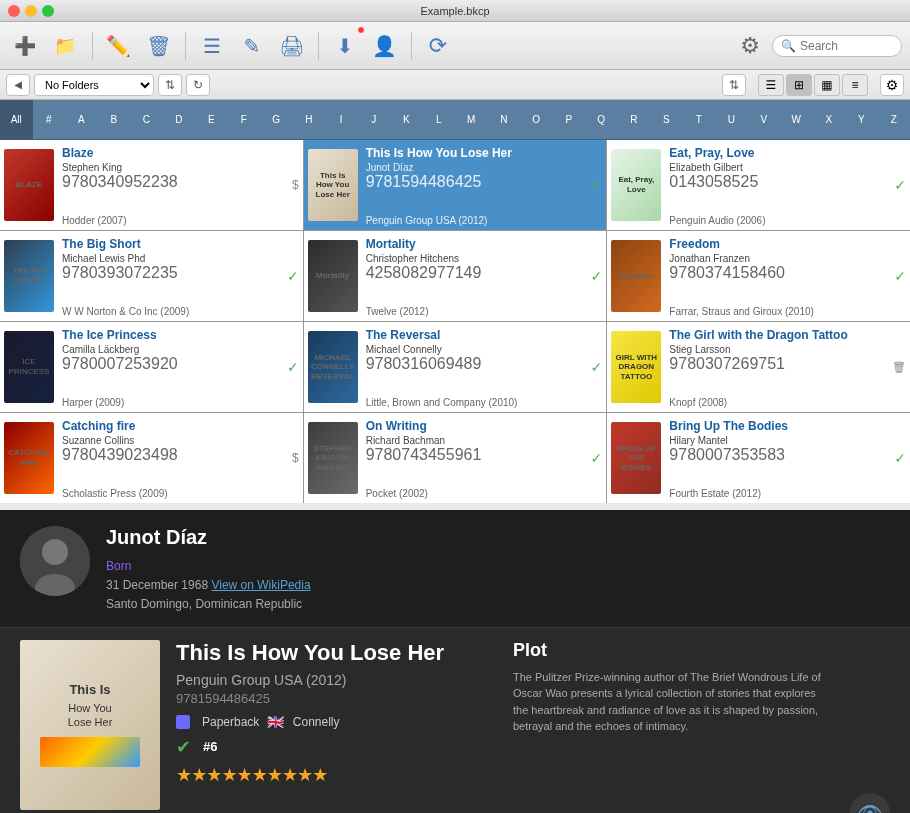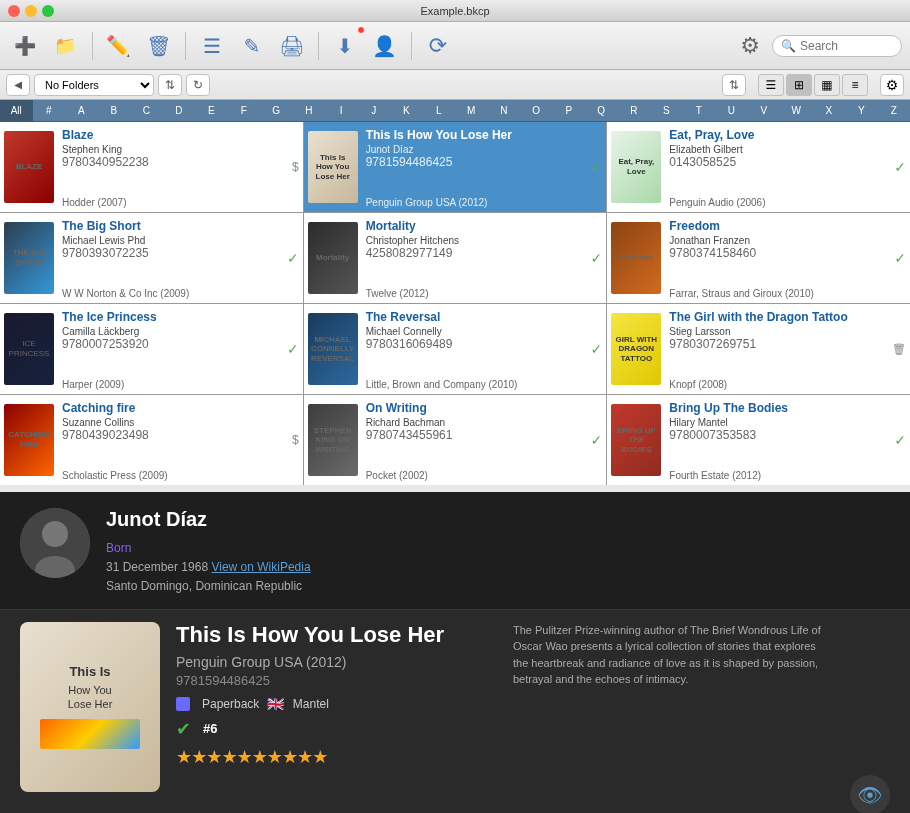--- a/index.html
+++ b/index.html
@@ -79,21 +79,21 @@
       font-size: 12px; color: #555;
     }
     .filterbar-spacer { flex: 1; }
     .view-btns { display: flex; gap: 2px; }
     .view-btn { width: 26px; height: 22px; border: 1px solid #c0c0c0; border-radius: 3px; background: #e8e8e8; cursor: pointer; display: flex; align-items: center; justify-content: center; font-size: 12px; }
     .view-btn.active { background: #c0c0c0; }
     .gear-btn { width: 24px; height: 22px; border: 1px solid #c0c0c0; border-radius: 4px; background: white; cursor: pointer; display: flex; align-items: center; justify-content: center; font-size: 14px; }
 
     
     .alpha-bar {
-      height: 22px;
+      height: 40px;
       background: #5a7fa0;
       display: flex;
       align-items: center;
       border-bottom: 1px solid #3a5f80;
     }
     .alpha-btn {
       flex: 1; height: 100%; border: none; background: transparent;
       color: white; font-size: 10px; cursor: pointer; text-align: center;
       font-weight: 500;
     }
@@ -132,21 +132,21 @@
       border-radius: 2px;
     }
     .book-info {
       flex: 1; padding: 6px 4px 4px 4px;
       display: flex; flex-direction: column; justify-content: space-between;
       min-width: 0;
     }
     .book-title { font-size: 12px; font-weight: 600; color: #1a5fa0; line-height: 1.2; }
     .book-row.selected .book-title { color: white; }
     .book-author { font-size: 10px; color: #444; margin-top: 2px; }
-    .book-isbn { font-size: 12px; color: #666; }
+    .book-isbn { font-size: 16px; color: #666; }
     .book-publisher { font-size: 10px; color: #666; margin-top: 2px; }
     .book-row.selected .book-author, .book-row.selected .book-isbn, .book-row.selected .book-publisher { color: rgba(255,255,255,0.85); }
     .book-status { display: flex; align-items: center; justify-content: flex-end; padding-right: 4px; font-size: 14px; }
     .status-check { color: #4caf50; }
     .status-dollar { color: #888; font-size: 12px; }
     .status-trash { color: #888; font-size: 11px; }
 
     
     .detail-panel {
       height: 335px;
@@ -180,21 +180,21 @@
       display: flex;
       gap: 16px;
       overflow: hidden;
     }
     .book-detail-cover {
       width: 140px; flex-shrink: 0;
       display: flex; align-items: flex-start; justify-content: center;
     }
     .detail-cover-img {
       width: 153px; height: 170px;
-      background: #555; border-radius: 8px;
+      background: #555; border-radius: 2px;
       display: flex; align-items: center; justify-content: center;
       overflow: hidden;
     }
     .book-detail-info { flex: 1; min-width: 0; }
     .detail-title { font-size: 22px; font-weight: 600; color: white; margin-bottom: 6px; }
     .detail-publisher { font-size: 14px; color: #aaa; margin-bottom: 3px; }
     .detail-isbn { font-size: 13px; color: #888; margin-bottom: 8px; }
     .detail-meta-row { display: flex; align-items: center; gap: 8px; margin-bottom: 6px; }
     .format-badge {
       width: 14px; height: 14px; background: #6a6aff; border-radius: 2px;
@@ -570,30 +570,31 @@
       </div>
     </div>
     <div class="book-detail-info">
       <div class="detail-title">This Is How You Lose Her</div>
       <div class="detail-publisher">Penguin Group USA (2012)</div>
       <div class="detail-isbn">9781594486425</div>
       <div class="detail-meta-row">
         <span class="format-badge"></span>
         <span class="detail-format">Paperback</span>
         <span class="flag-emoji">🇬🇧</span>
-        <span class="detail-format">Mantel</span>
+        <span class="detail-format">Connelly</span>
       </div>
       <div class="detail-meta-row">
         <span style="color:#4caf50; font-size:18px; margin-right:4px;">✔</span>
         <span class="detail-rank">#6</span>
       </div>
       <div>
         <span class="detail-stars">★★★★★★★★★★</span>
       </div>
     </div>
     <div class="book-plot">
+      <div class="plot-title">Plot</div>
       <div class="plot-text">The Pulitzer Prize-winning author of The Brief Wondrous Life of Oscar Wao presents a lyrical collection of stories that explores the heartbreak and radiance of love as it is shaped by passion, betrayal and the echoes of intimacy.</div>
     </div>
     <div style="position:relative; width:40px;">
       <div style="position:absolute; bottom:0; right:0; width:40px; height:40px; border-radius:50%; background:#3a3a3a; display:flex; align-items:center; justify-content:center; font-size:20px; color:#5a9fd4;">👁</div>
     </div>
   </div>
 </div>
 
 </body></html>

